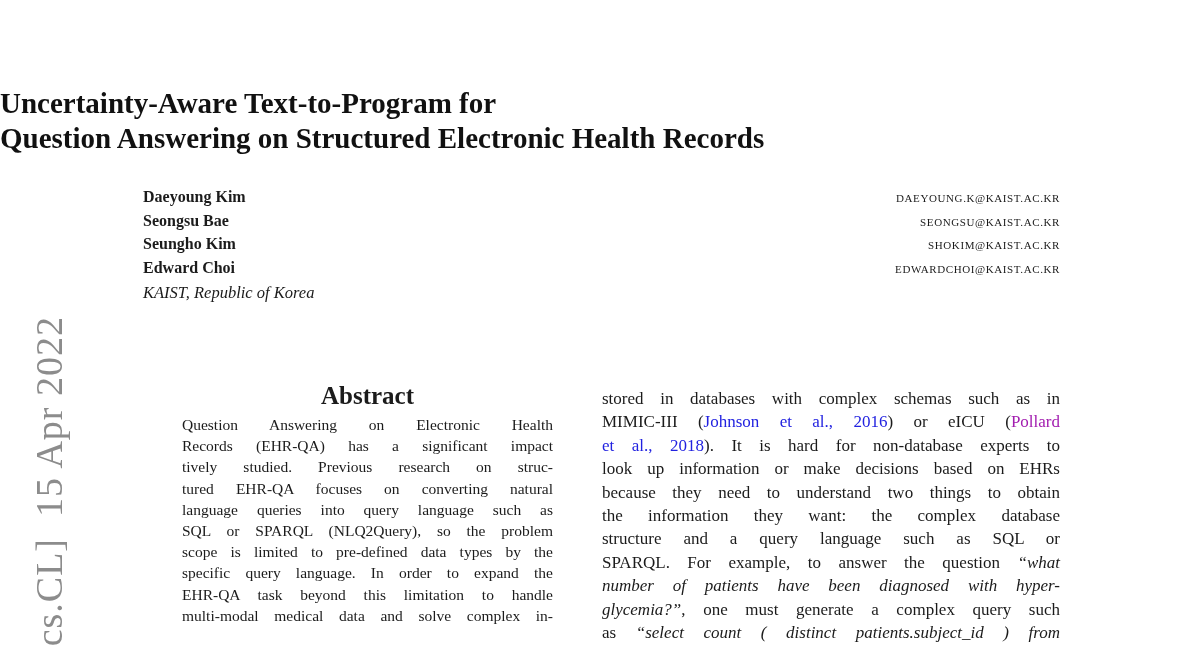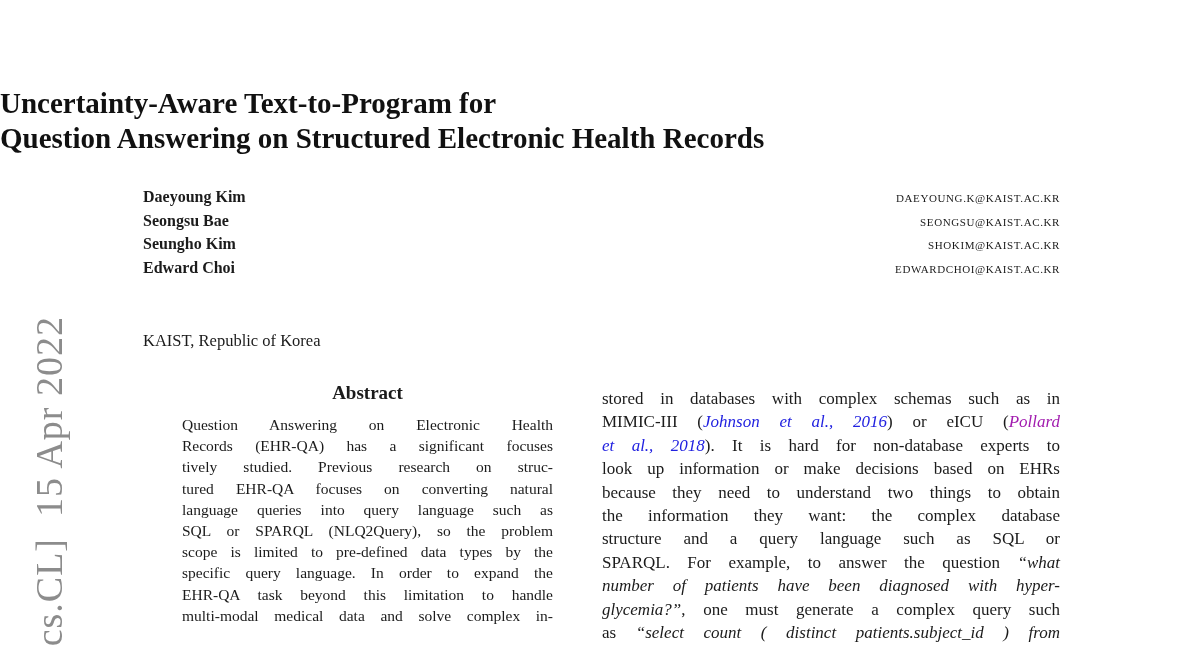--- a/index.html
+++ b/index.html
@@ -46,31 +46,31 @@
     justify-content: space-between;
     align-items: baseline;
     height: 23.5px;
   }
   .author-name { font-weight: bold; font-size: 16px; }
   .author-email { font-size: 11px; letter-spacing: 0.6px; padding-left: 28px; }
 
   .affiliation {
     position: absolute;
     left: 143px; top: 283px;
+    font-style: italic;
     font-size: 16.5px;
-    margin-top: 48px;
   }
 
   .abstract-heading {
     position: absolute;
     left: 182px; top: 382px;
     width: 371px;
     text-align: center;
     font-weight: bold;
-    font-size: 19px;
+    font-size: 25px;
   }
 
   .abstract-body {
     position: absolute;
     left: 182px; top: 414px;
     width: 371px;
     font-size: 15.5px;
     line-height: 21.2px;
   }
 
@@ -79,21 +79,21 @@
     left: 602px; top: 387px;
     width: 458px;
     font-size: 17px;
     line-height: 23.4px;
   }
 
   .line {
     text-align: justify;
     text-align-last: justify;
   }
-  .cite { color: #2222e0; font-style: italic; }
+  .cite { color: #2222e0; }
   .it { font-style: italic; margin-top: 22px; }
 </style>
 </head>
 <body>
 
 <div class="page">
 
   <div class="arxiv-stamp" style="color: rgb(140, 140, 140);">[cs.CL]  15 Apr 2022</div>
 
   <div class="title">
@@ -119,21 +119,21 @@
       <span class="author-email">EDWARDCHOI@KAIST.AC.KR</span>
     </div>
   </div>
 
   <div class="affiliation">KAIST, Republic of Korea</div>
 
   <div class="abstract-heading">Abstract</div>
 
   <div class="abstract-body">
       <div class="line">Question Answering on Electronic Health</div>
-      <div class="line">Records (EHR-QA) has a significant focuses</div>
+      <div class="line">Records (EHR-QA) has a significant impact</div>
       <div class="line">tively studied. Previous research on struc-</div>
       <div class="line">tured EHR-QA focuses on converting natural</div>
       <div class="line">language queries into query language such as</div>
       <div class="line">SQL or SPARQL (NLQ2Query), so the problem</div>
       <div class="line">scope is limited to pre-defined data types by the</div>
       <div class="line">specific query language. In order to expand the</div>
       <div class="line">EHR-QA task beyond this limitation to handle</div>
       <div class="line">multi-modal medical data and solve complex in-</div>
     </div>
 

